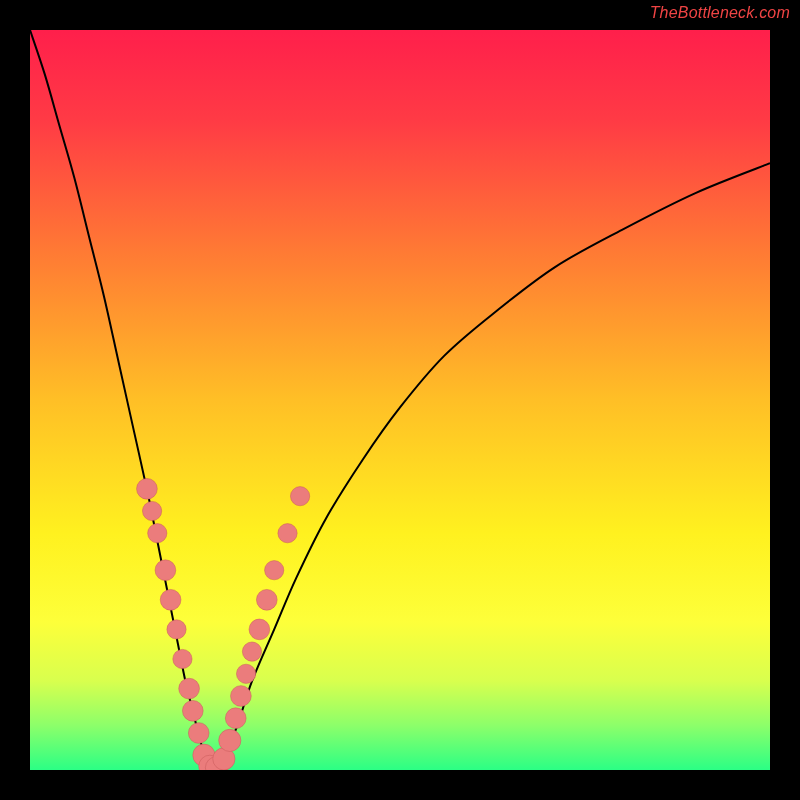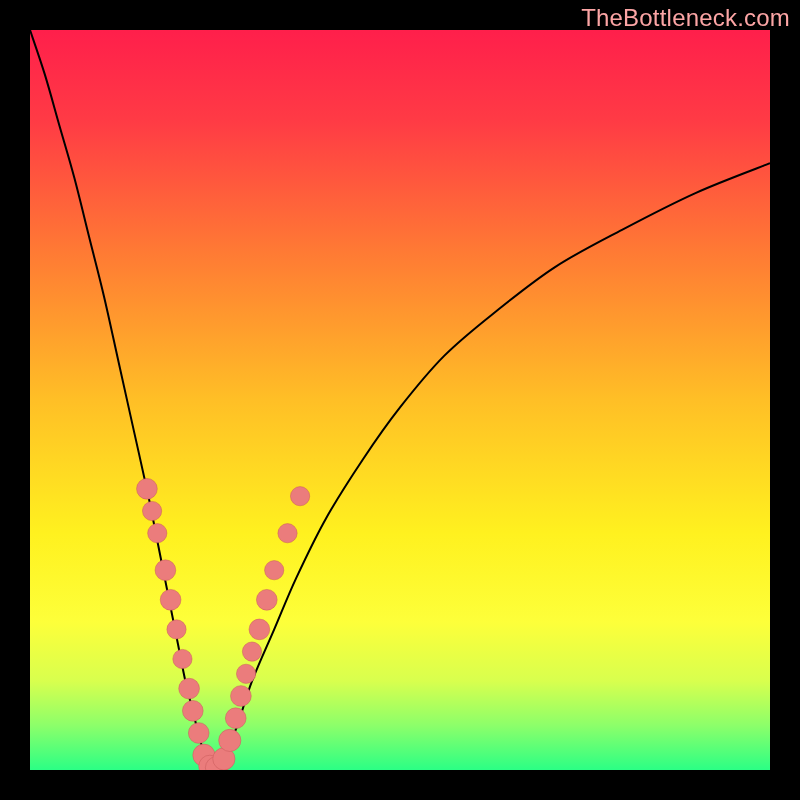--- a/index.html
+++ b/index.html
@@ -26,25 +26,26 @@
     overflow: hidden;
   }
   .gradient {
     position: absolute;
     inset: 0;
   }
   .watermark {
     position: absolute;
     top: 4px;
     right: 10px;
-    color: #fca5a5;
-    font-size: 24px;
+    color: #ef4444;
+    font-size: 16px;
     font-weight: 500;
     letter-spacing: 0.2px;
     user-select: none;
+    font-style: italic;
   }
   svg { display: block; }
 </style>
 </head>
 <body>
 
 <div class="outer">
   <div class="plot">
     <svg class="gradient" viewBox="0 0 740 740" preserveAspectRatio="none">
       <defs>

